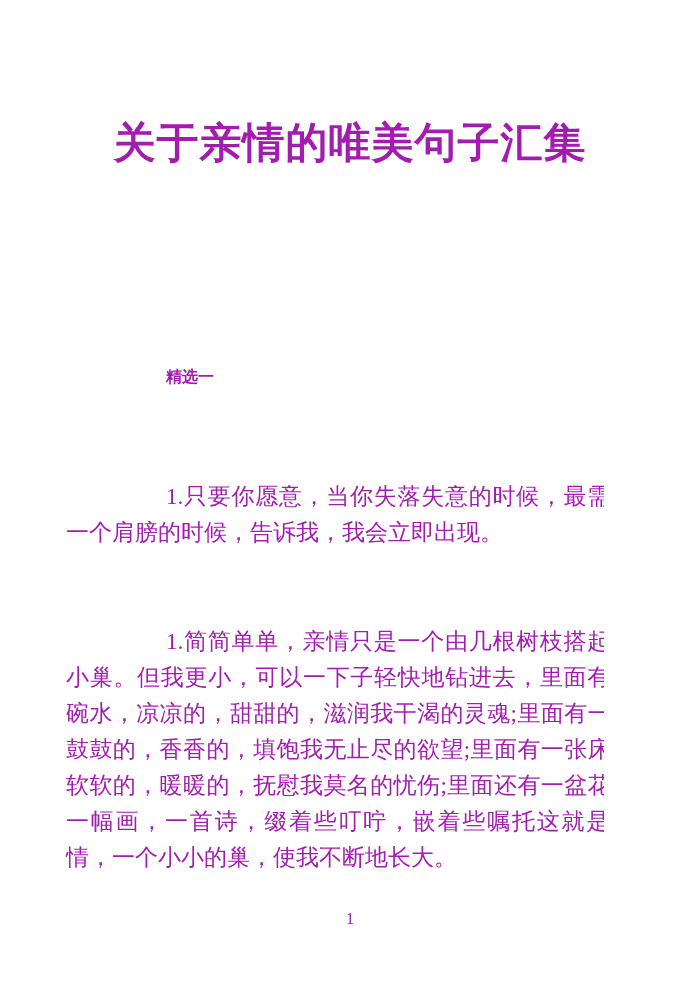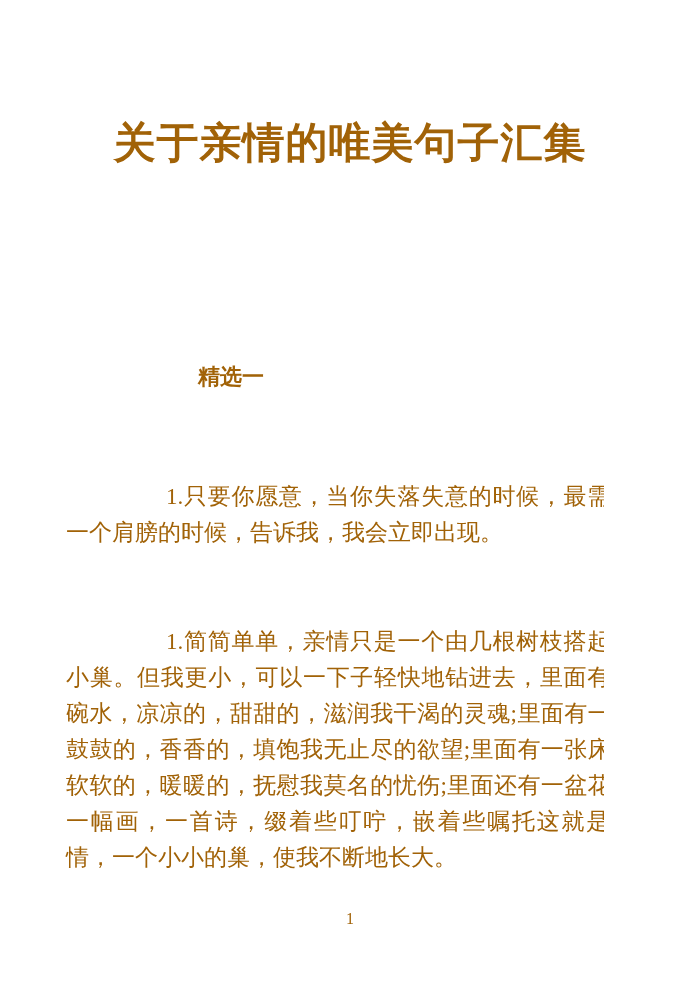--- a/index.html
+++ b/index.html
@@ -5,21 +5,21 @@
   html, body {
     margin: 0;
     padding: 0;
     background: #ffffff;
   }
   .page {
     position: relative;
     width: 604px;
     height: 990px;
     background: #ffffff;
-    color: #a16207;
+    color: #a21caf;
     font-family: "Liberation Serif", "DejaVu Serif", serif;
     overflow: hidden;
   }
   .doc-title {
     position: absolute;
     top: 110px;
     left: 0;
     width: 700px;
     margin: 0;
     text-align: center;
@@ -28,24 +28,23 @@
     font-weight: bold;
     letter-spacing: 1px;
   }
   .title-line {
     display: block;
   }
   .section-label {
     position: absolute;
     top: 366px;
     left: 166px;
-    font-size: 22px;
+    font-size: 16px;
     line-height: 22px;
     font-weight: bold;
-    margin-left: 32px;
   }
   .body-para {
     position: absolute;
     left: 66px;
     width: 568px;
     margin: 0;
     font-size: 23px;
     line-height: 36px;
     font-weight: normal;
     text-align: justify;

